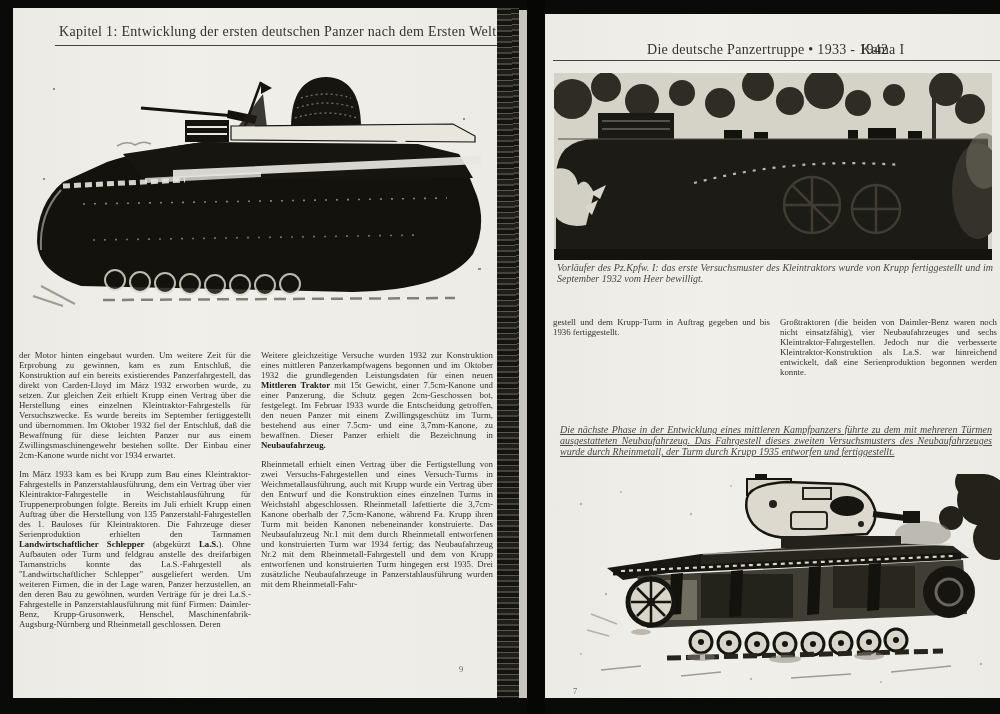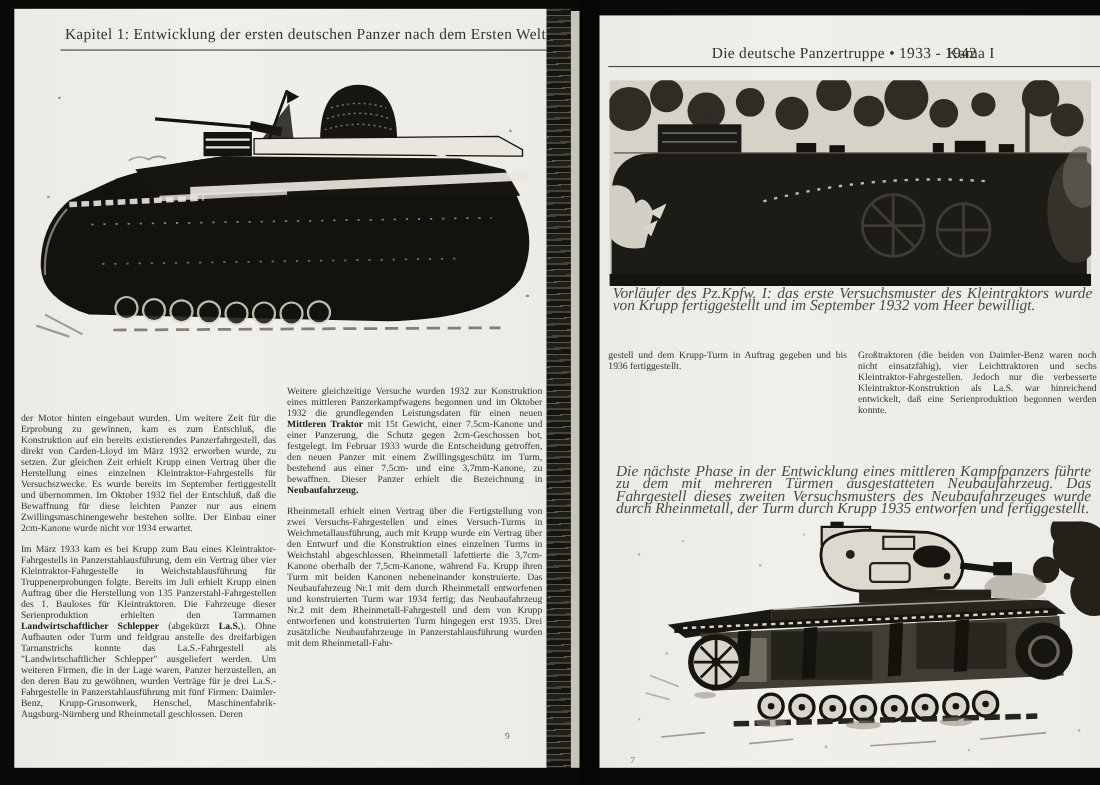--- a/index.html
+++ b/index.html
@@ -14,21 +14,21 @@
 
   
   #spine-texture{position:absolute;left:497px;top:8px;width:22px;height:690px;
     background:repeating-linear-gradient(178deg,#45423b 0 2px,#16140f 2px 6px,#5a564d 6px 7px,#201e18 7px 11px);}
   #spine-light{position:absolute;left:519px;top:10px;width:8px;height:688px;background:#c7c4bc;}
   #spine-black{position:absolute;left:527px;top:0;width:18px;height:714px;background:#060605;}
 
   .running-head{position:absolute;font-size:14px;letter-spacing:.3px;color:#343229;white-space:nowrap;}
   .head-rule{position:absolute;height:1px;background:#45433a;}
 
-  .caption{position:absolute;font-style:italic;font-size:14px;line-height:11px;color:#4a4840;text-align:justify;}
+  .caption{position:absolute;font-style:italic;font-size:10px;line-height:11px;color:#4a4840;text-align:justify;}
 
   .cols{position:absolute;display:flex;}
   .col{font-size:8.8px;line-height:10px;color:#33312a;text-align:justify;}
   .col p{margin:0 0 9px 0;}
   .col b{font-weight:bold;color:#23211b;}
 
   .pagenum{position:absolute;font-size:8.5px;color:#6b6960;}
 
   svg{display:block;}
   .photo{position:absolute;}
@@ -93,21 +93,21 @@
         <circle cx="267" cy="226" r="10"></circle>
     </g>
 
     <path d="M80 242 L432 240" stroke="#55524a" stroke-width="2.5" stroke-dasharray="12,7" opacity=".7"></path>
     <path d="M18 228 L52 246 M10 238 L40 248" stroke="#6b675d" stroke-width="2" opacity=".6"></path>
     <path d="M94 88 Q104 82 112 87 Q120 82 128 86" stroke="#7a766b" stroke-width="1.5" fill="none" opacity=".7"></path>
   </svg>
 
 
   <div class="cols" style="left:6px;top:342px;width:474px;gap:10px;">
-    <div class="col" style="width:232px;margin-top:25px;">
+    <div class="col" style="width:232px;">
       <p>der Motor hinten eingebaut wurden. Um weitere Zeit für die Erprobung zu gewinnen, kam es zum Entschluß, die Konstruktion auf ein bereits existierendes Panzerfahrgestell, das direkt von Carden-Lloyd im März 1932 erworben wurde, zu setzen. Zur gleichen Zeit erhielt Krupp einen Vertrag über die Herstellung eines einzelnen Kleintraktor-Fahrgestells für Versuchszwecke. Es wurde bereits im September fertiggestellt und übernommen. Im Oktober 1932 fiel der Entschluß, daß die Bewaffnung für diese leichten Panzer nur aus einem Zwillingsmaschinengewehr bestehen sollte. Der Einbau einer 2cm-Kanone wurde nicht vor 1934 erwartet.</p>
       <p><span>Im März 1933 kam es bei Krupp zum Bau eines Kleintraktor-Fahrgestells in Panzerstahlausführung, dem ein Vertrag über vier Kleintraktor-Fahrgestelle in Weichstahlausführung für Truppenerprobungen folgte. Bereits im Juli erhielt Krupp einen Auftrag über die Herstellung von 135 Panzerstahl-Fahrgestellen des 1. Bauloses für Kleintraktoren. Die Fahrzeuge dieser Serienproduktion erhielten den Tarnnamen </span><b>Landwirtschaftlicher Schlepper</b><span> (abgekürzt </span><b>La.S.</b><span>). Ohne Aufbauten oder Turm und feldgrau anstelle des dreifarbigen Tarnanstrichs konnte das La.S.-Fahrgestell als "Landwirtschaftlicher Schlepper" ausgeliefert werden. Um weiteren Firmen, die in der Lage waren, Panzer herzustellen, an den deren Bau zu gewöhnen, wurden Verträge für je drei La.S.-Fahrgestelle in Panzerstahlausführung mit fünf Firmen: Daimler-Benz, Krupp-Grusonwerk, Henschel, Maschinenfabrik-Augsburg-Nürnberg und Rheinmetall geschlossen. Deren</span></p>
     </div>
     <div class="col" style="width:232px;">
       <p><span>Weitere gleichzeitige Versuche wurden 1932 zur Konstruktion eines mittleren Panzerkampfwagens begonnen und im Oktober 1932 die grundlegenden Leistungsdaten für einen neuen </span><b>Mittleren Traktor</b><span> mit 15t Gewicht, einer 7.5cm-Kanone und einer Panzerung, die Schutz gegen 2cm-Geschossen bot, festgelegt. Im Februar 1933 wurde die Entscheidung getroffen, den neuen Panzer mit einem Zwillingsgeschütz im Turm, bestehend aus einer 7.5cm- und eine 3,7mm-Kanone, zu bewaffnen. Dieser Panzer erhielt die Bezeichnung in </span><b>Neubaufahrzeug.</b></p>
       <p>Rheinmetall erhielt einen Vertrag über die Fertigstellung von zwei Versuchs-Fahrgestellen und eines Versuch-Turms in Weichmetallausführung, auch mit Krupp wurde ein Vertrag über den Entwurf und die Konstruktion eines einzelnen Turms in Weichstahl abgeschlossen. Rheinmetall lafettierte die 3,7cm-Kanone oberhalb der 7,5cm-Kanone, während Fa. Krupp ihren Turm mit beiden Kanonen nebeneinander konstruierte. Das Neubaufahrzeug Nr.1 mit dem durch Rheinmetall entworfenen und konstruierten Turm war 1934 fertig; das Neubaufahrzeug Nr.2 mit dem Rheinmetall-Fahrgestell und dem von Krupp entworfenen und konstruierten Turm hingegen erst 1935. Drei zusätzliche Neubaufahrzeuge in Panzerstahlausführung wurden mit dem Rheinmetall-Fahr-</p>
     </div>
   </div>
 
   <div class="pagenum" style="left:446px;top:656px;">9</div>
@@ -176,25 +176,25 @@
     <rect x="0" y="176" width="438" height="11" fill="#15130e"></rect>
   </svg>
 
   <div class="caption" style="left:12px;top:248px;width:436px;">Vorläufer des Pz.Kpfw. I: das erste Versuchsmuster des Kleintraktors wurde von Krupp fertiggestellt und im September 1932 vom Heer bewilligt.</div>
 
   <div class="cols" style="left:8px;top:303px;width:444px;gap:10px;">
     <div class="col" style="width:217px;">
       <p>gestell und dem Krupp-Turm in Auftrag gegeben und bis 1936 fertiggestellt.</p>
     </div>
     <div class="col" style="width:217px;">
-      <p>Großtraktoren (die beiden von Daimler-Benz waren noch nicht einsatzfähig), vier Leichttraktoren und sechs Kleintraktor-Fahrgestellen. Jedoch nur die verbesserte Kleintraktor-Konstruktion als La.S. war hinreichend entwickelt, daß eine Serienproduktion begonnen werden konnte.</p>
+      <p>Großtraktoren (die beiden von Daimler-Benz waren noch nicht einsatzfähig), vier Neubaufahrzeuges und sechs Kleintraktor-Fahrgestellen. Jedoch nur die verbesserte Kleintraktor-Konstruktion als La.S. war hinreichend entwickelt, daß eine Serienproduktion begonnen werden konnte.</p>
     </div>
   </div>
 
-  <div class="caption" style="left:15px;top:410px;width:432px;">Die nächste Phase in der Entwicklung eines mittleren Kampfpanzers führte zu dem mit mehreren Türmen ausgestatteten Neubaufahrzeug. Das Fahrgestell dieses zweiten Versuchsmusters des Neubaufahrzeuges wurde durch Rheinmetall, der Turm durch Krupp 1935 entworfen und fertiggestellt.</div>
+  <div class="caption" style="left:15px;top:410px;width:432px;text-decoration:underline;">Die nächste Phase in der Entwicklung eines mittleren Kampfpanzers führte zu dem mit mehreren Türmen ausgestatteten Neubaufahrzeug. Das Fahrgestell dieses zweiten Versuchsmusters des Neubaufahrzeuges wurde durch Rheinmetall, der Turm durch Krupp 1935 entworfen und fertiggestellt.</div>
 
   <svg class="photo" style="left:6px;top:460px;" width="449" height="220" viewBox="0 0 449 220">
 
     <g fill="#8a867b" opacity=".55">
       <circle cx="30" cy="30" r="1.2"></circle>
         <circle cx="70" cy="18" r="1"></circle>
         <circle cx="140" cy="40" r="1.2"></circle>
       <circle cx="55" cy="120" r="1.2"></circle>
         <circle cx="30" cy="180" r="1"></circle>
         <circle cx="200" cy="205" r="1.2"></circle>

